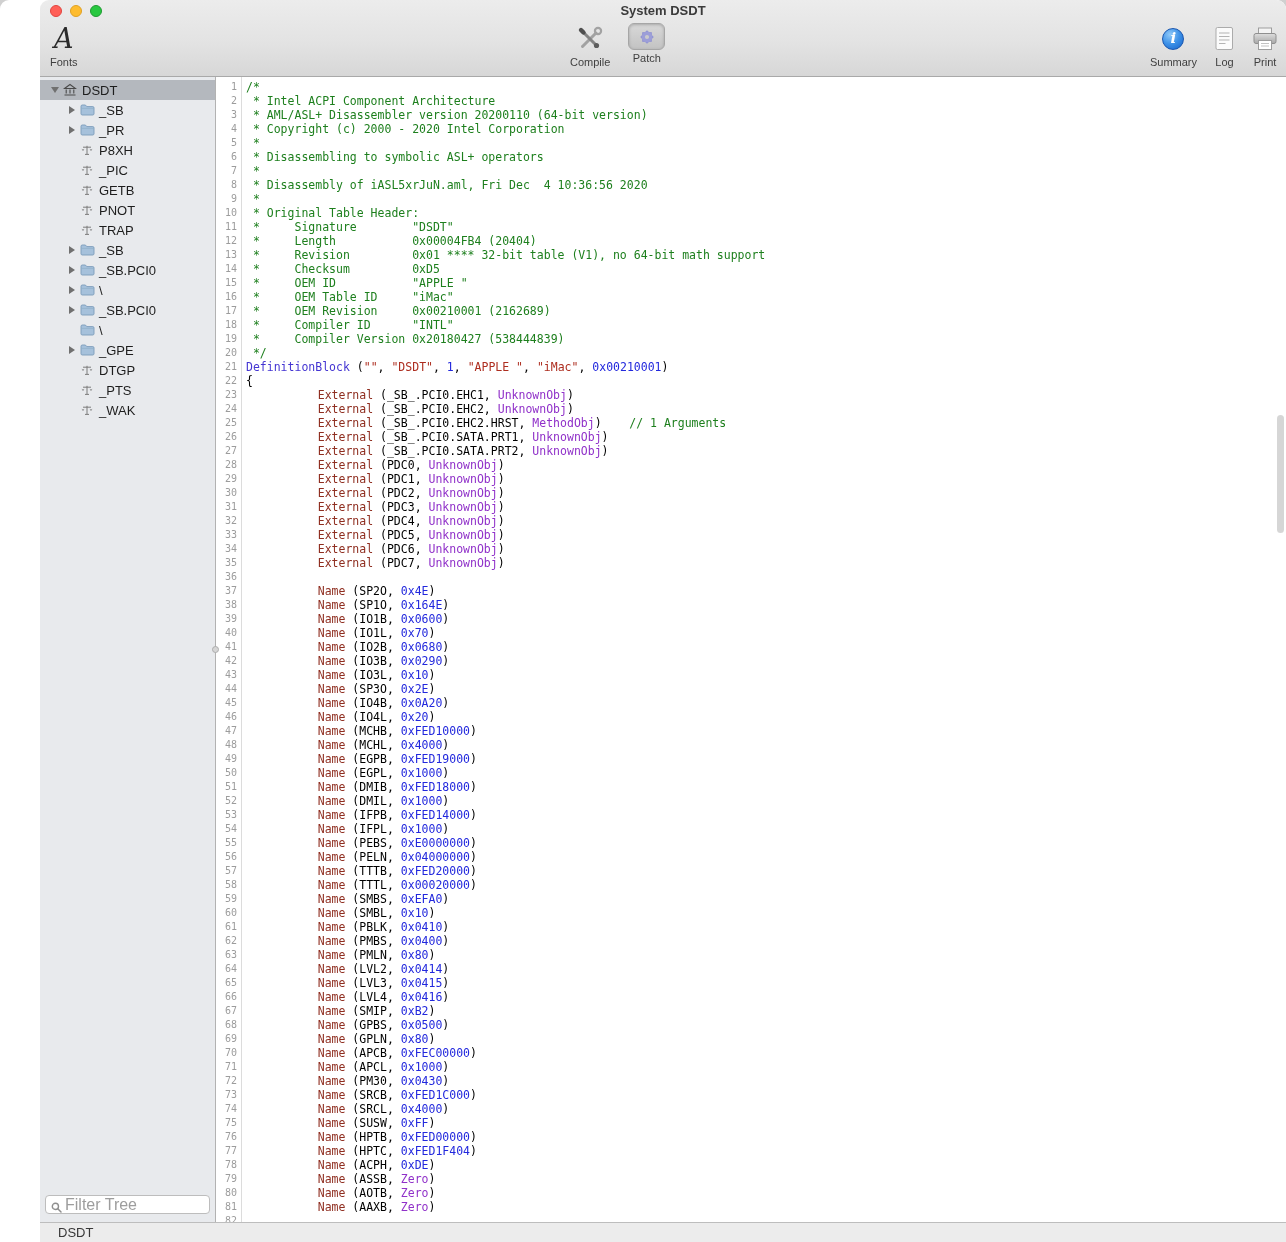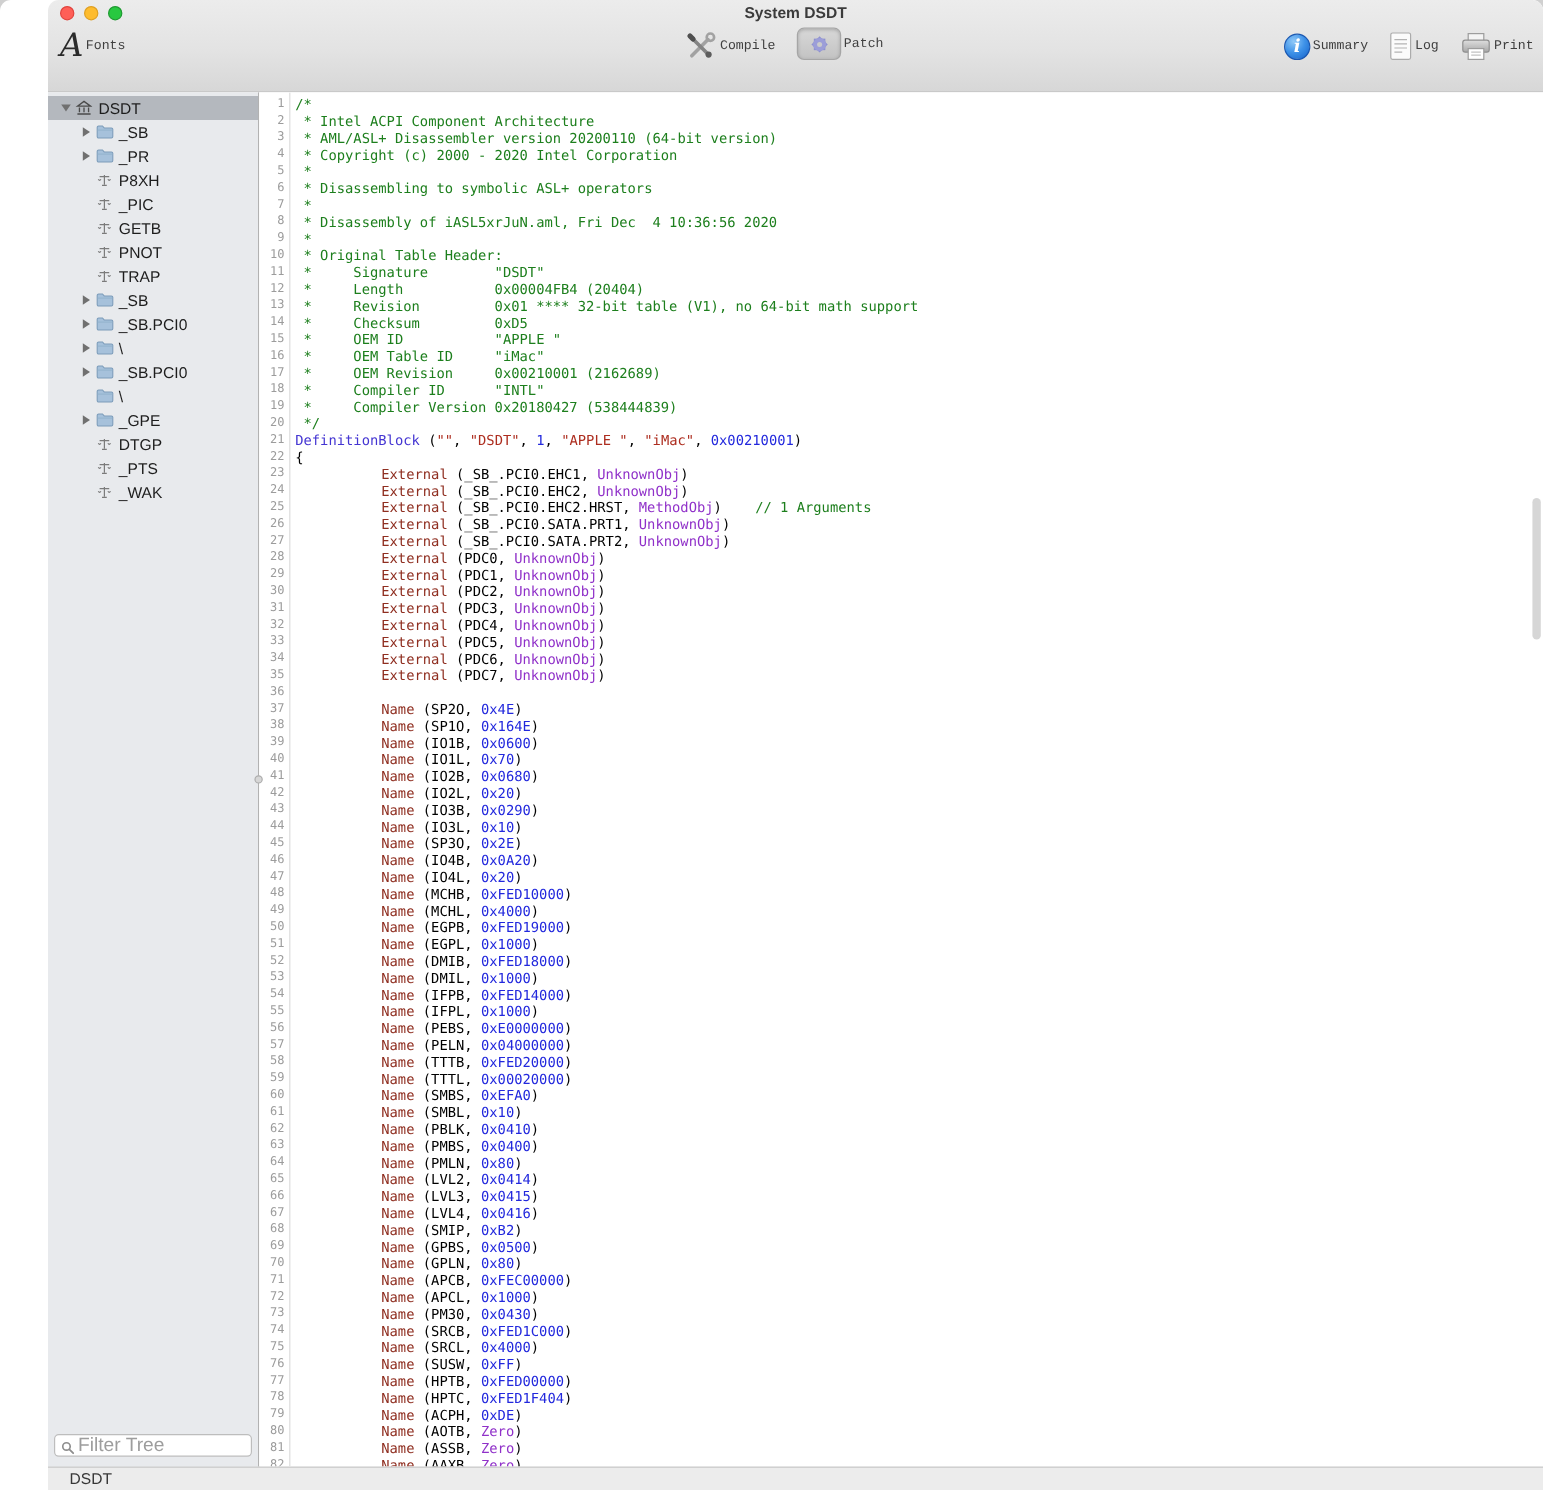--- a/index.html
+++ b/index.html
@@ -21,21 +21,21 @@
   .tl.green { background:#28c840; border:1px solid #1f9a31; }
   .title {
     position:absolute; left:0; right:0; top:3px; text-align:center;
     font-size:13px; font-weight:700; color:#3b3b3b;
   }
   .toolbar { height:54px; position:relative; }
   .tb-group { position:absolute; top:1px; display:flex; gap:18px; align-items:flex-start; }
   .tb-left   { left:10px; }
   .tb-center { left:530px; }
   .tb-right  { right:8px;margin-left:34px; }
-  .tb-item { display:flex; flex-direction:row; align-items:center; gap:2px; cursor:default;font-family:Liberation Mono, monospace; }
+  .tb-item { display:flex; flex-direction:column; align-items:center; gap:2px; cursor:default; }
   .tb-icon { height:31px; display:flex; align-items:center; justify-content:center; }
   .tb-label { font-size:11px; color:#3f3f3f; line-height:12px; }
   .fonts-glyph::after {
     content:"A"; font-family:"DejaVu Serif", serif; font-style:italic;
     font-size:27px; color:#2b2b2b; line-height:30px;
   }
   .tb-btn {
     width:37px; height:27px; border-radius:6px;
     background:linear-gradient(#d8d8d8,#c3c3c3);
     border:1px solid #a6a6a6; box-shadow:inset 0 1px 3px rgba(0,0,0,0.22);
@@ -558,21 +558,20 @@
           <div class="code-line"><span class="tok-p">    </span><span class="tok-o">External</span><span class="tok-p"> (PDC4, </span><span class="tok-t">UnknownObj</span><span class="tok-p">)</span></div>
           <div class="code-line"><span class="tok-p">    </span><span class="tok-o">External</span><span class="tok-p"> (PDC5, </span><span class="tok-t">UnknownObj</span><span class="tok-p">)</span></div>
           <div class="code-line"><span class="tok-p">    </span><span class="tok-o">External</span><span class="tok-p"> (PDC6, </span><span class="tok-t">UnknownObj</span><span class="tok-p">)</span></div>
           <div class="code-line"><span class="tok-p">    </span><span class="tok-o">External</span><span class="tok-p"> (PDC7, </span><span class="tok-t">UnknownObj</span><span class="tok-p">)</span></div>
           <div class="code-line"></div>
           <div class="code-line"><span class="tok-p">    </span><span class="tok-o">Name</span><span class="tok-p"> (SP2O, </span><span class="tok-n">0x4E</span><span class="tok-p">)</span></div>
           <div class="code-line"><span class="tok-p">    </span><span class="tok-o">Name</span><span class="tok-p"> (SP1O, </span><span class="tok-n">0x164E</span><span class="tok-p">)</span></div>
           <div class="code-line"><span class="tok-p">    </span><span class="tok-o">Name</span><span class="tok-p"> (IO1B, </span><span class="tok-n">0x0600</span><span class="tok-p">)</span></div>
           <div class="code-line"><span class="tok-p">    </span><span class="tok-o">Name</span><span class="tok-p"> (IO1L, </span><span class="tok-n">0x70</span><span class="tok-p">)</span></div>
           <div class="code-line"><span class="tok-p">    </span><span class="tok-o">Name</span><span class="tok-p"> (IO2B, </span><span class="tok-n">0x0680</span><span class="tok-p">)</span></div>
-          <div class="code-line"><span class="tok-p">    </span><span class="tok-o">Name</span><span class="tok-p"> (IO2L, </span><span class="tok-n">0x20</span><span class="tok-p">)</span></div>
           <div class="code-line"><span class="tok-p">    </span><span class="tok-o">Name</span><span class="tok-p"> (IO3B, </span><span class="tok-n">0x0290</span><span class="tok-p">)</span></div>
           <div class="code-line"><span class="tok-p">    </span><span class="tok-o">Name</span><span class="tok-p"> (IO3L, </span><span class="tok-n">0x10</span><span class="tok-p">)</span></div>
           <div class="code-line"><span class="tok-p">    </span><span class="tok-o">Name</span><span class="tok-p"> (SP3O, </span><span class="tok-n">0x2E</span><span class="tok-p">)</span></div>
           <div class="code-line"><span class="tok-p">    </span><span class="tok-o">Name</span><span class="tok-p"> (IO4B, </span><span class="tok-n">0x0A20</span><span class="tok-p">)</span></div>
           <div class="code-line"><span class="tok-p">    </span><span class="tok-o">Name</span><span class="tok-p"> (IO4L, </span><span class="tok-n">0x20</span><span class="tok-p">)</span></div>
           <div class="code-line"><span class="tok-p">    </span><span class="tok-o">Name</span><span class="tok-p"> (MCHB, </span><span class="tok-n">0xFED10000</span><span class="tok-p">)</span></div>
           <div class="code-line"><span class="tok-p">    </span><span class="tok-o">Name</span><span class="tok-p"> (MCHL, </span><span class="tok-n">0x4000</span><span class="tok-p">)</span></div>
           <div class="code-line"><span class="tok-p">    </span><span class="tok-o">Name</span><span class="tok-p"> (EGPB, </span><span class="tok-n">0xFED19000</span><span class="tok-p">)</span></div>
           <div class="code-line"><span class="tok-p">    </span><span class="tok-o">Name</span><span class="tok-p"> (EGPL, </span><span class="tok-n">0x1000</span><span class="tok-p">)</span></div>
           <div class="code-line"><span class="tok-p">    </span><span class="tok-o">Name</span><span class="tok-p"> (DMIB, </span><span class="tok-n">0xFED18000</span><span class="tok-p">)</span></div>
@@ -596,22 +595,22 @@
           <div class="code-line"><span class="tok-p">    </span><span class="tok-o">Name</span><span class="tok-p"> (GPLN, </span><span class="tok-n">0x80</span><span class="tok-p">)</span></div>
           <div class="code-line"><span class="tok-p">    </span><span class="tok-o">Name</span><span class="tok-p"> (APCB, </span><span class="tok-n">0xFEC00000</span><span class="tok-p">)</span></div>
           <div class="code-line"><span class="tok-p">    </span><span class="tok-o">Name</span><span class="tok-p"> (APCL, </span><span class="tok-n">0x1000</span><span class="tok-p">)</span></div>
           <div class="code-line"><span class="tok-p">    </span><span class="tok-o">Name</span><span class="tok-p"> (PM30, </span><span class="tok-n">0x0430</span><span class="tok-p">)</span></div>
           <div class="code-line"><span class="tok-p">    </span><span class="tok-o">Name</span><span class="tok-p"> (SRCB, </span><span class="tok-n">0xFED1C000</span><span class="tok-p">)</span></div>
           <div class="code-line"><span class="tok-p">    </span><span class="tok-o">Name</span><span class="tok-p"> (SRCL, </span><span class="tok-n">0x4000</span><span class="tok-p">)</span></div>
           <div class="code-line"><span class="tok-p">    </span><span class="tok-o">Name</span><span class="tok-p"> (SUSW, </span><span class="tok-n">0xFF</span><span class="tok-p">)</span></div>
           <div class="code-line"><span class="tok-p">    </span><span class="tok-o">Name</span><span class="tok-p"> (HPTB, </span><span class="tok-n">0xFED00000</span><span class="tok-p">)</span></div>
           <div class="code-line"><span class="tok-p">    </span><span class="tok-o">Name</span><span class="tok-p"> (HPTC, </span><span class="tok-n">0xFED1F404</span><span class="tok-p">)</span></div>
           <div class="code-line"><span class="tok-p">    </span><span class="tok-o">Name</span><span class="tok-p"> (ACPH, </span><span class="tok-n">0xDE</span><span class="tok-p">)</span></div>
+          <div class="code-line"><span class="tok-p">    </span><span class="tok-o">Name</span><span class="tok-p"> (ASSB, </span><span class="tok-t">Zero</span><span class="tok-p">)</span></div>
           <div class="code-line"><span class="tok-p">    </span><span class="tok-o">Name</span><span class="tok-p"> (AOTB, </span><span class="tok-t">Zero</span><span class="tok-p">)</span></div>
-          <div class="code-line"><span class="tok-p">    </span><span class="tok-o">Name</span><span class="tok-p"> (ASSB, </span><span class="tok-t">Zero</span><span class="tok-p">)</span></div>
           <div class="code-line"><span class="tok-p">    </span><span class="tok-o">Name</span><span class="tok-p"> (AAXB, </span><span class="tok-t">Zero</span><span class="tok-p">)</span></div>
         </div>
       <div class="scroll-thumb"></div>
     </div>
   </div>
 
   <div class="statusbar">
     <span>DSDT</span>
   </div>
 

